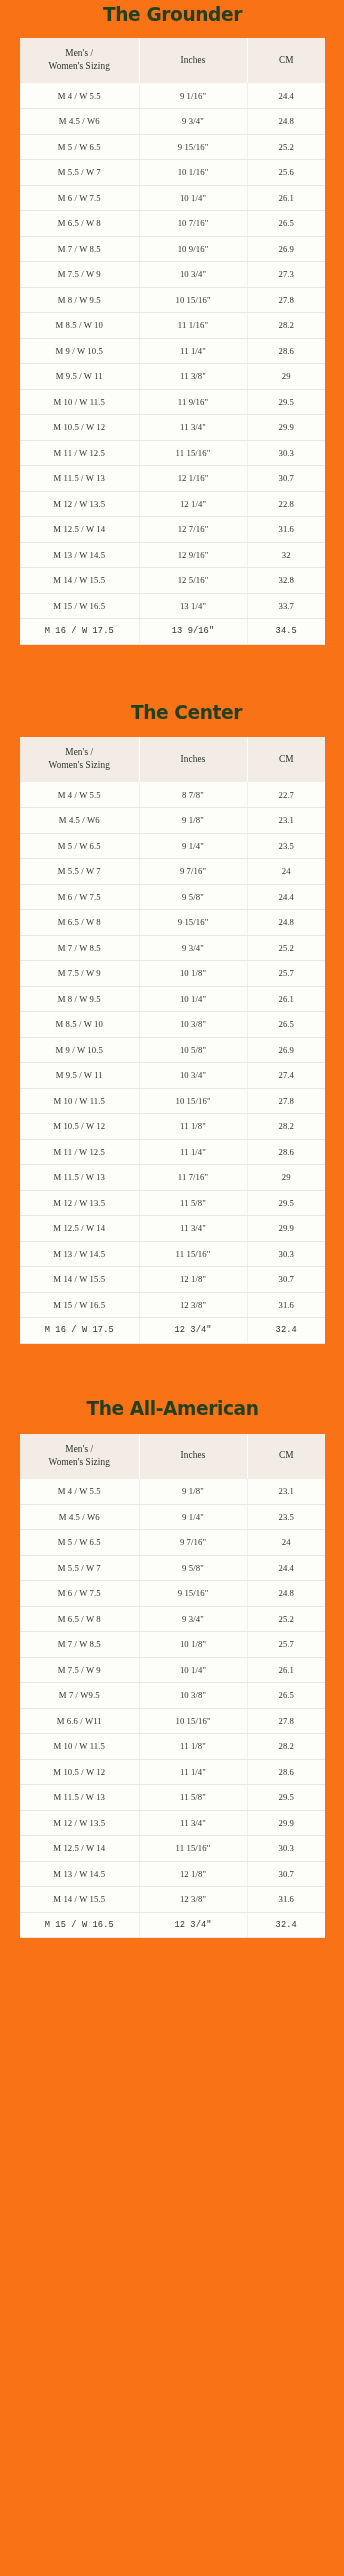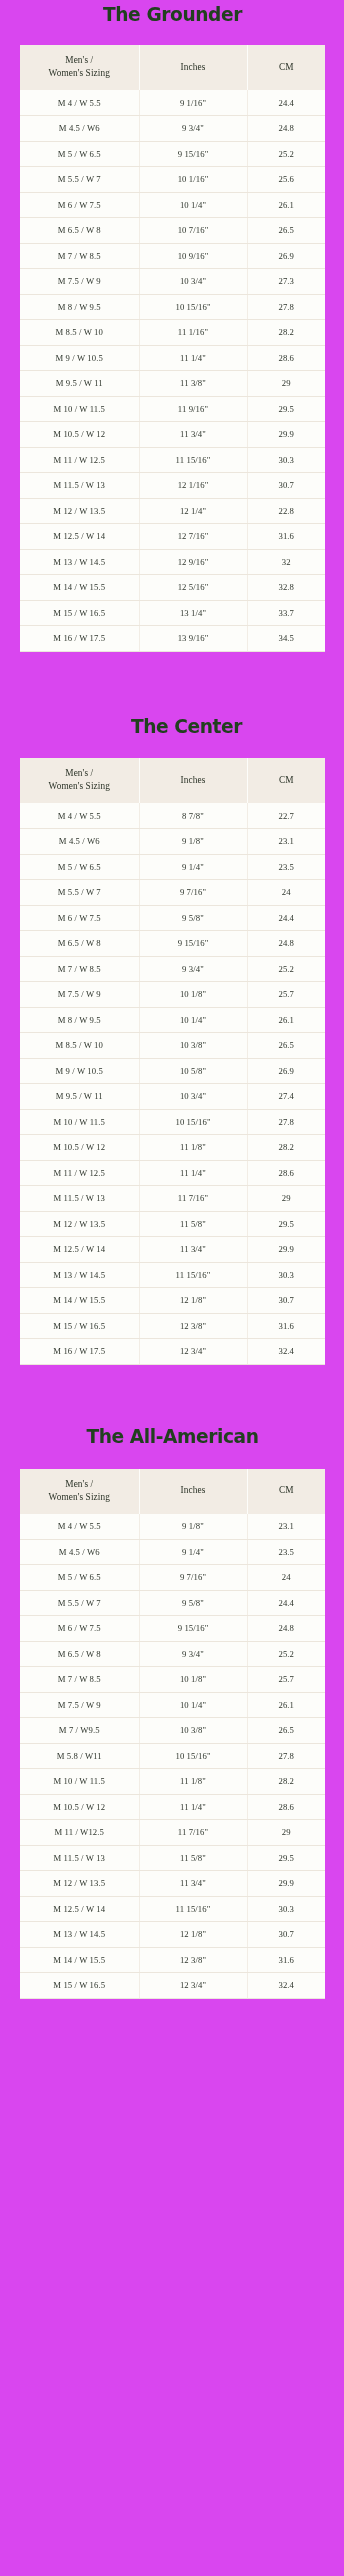--- a/index.html
+++ b/index.html
@@ -8,42 +8,42 @@
     background: #fdfdfa;
   }
   body {
     font-family: "Liberation Serif", "DejaVu Serif", serif;
     color: #2b3327;
     -webkit-font-smoothing: antialiased;
   }
   .page {
     width: 345px;
     min-height: 2576px;
-    background: #d946ef;
+    background: #f97316;
     padding: 0;
   }
   .section {
     width: 345px;
   }
   .section-title {
     font-family: "DejaVu Sans", "Liberation Sans", sans-serif;
     font-weight: bold;
     font-size: 18.6px;
     letter-spacing: -0.4px;
     color: #21401f;
     text-align: center;
   }
   #section-0 .section-title { padding-top: 4.1px; padding-bottom: 13px; }
   #section-1 .section-title { padding-top: 57px; padding-bottom: 14.5px; padding-left: 28px; }
   #section-2 .section-title { padding-top: 54px; padding-bottom: 15px; }
 
   table.size-table {
     border-collapse: collapse;
     width: 304px;
-    margin: 7px auto;
+    margin: 0 auto;
     table-layout: fixed;
     background: #fdfdfa;
   }
   table.size-table col.c0 { width: 119px; }
   table.size-table col.c1 { width: 108px; }
   table.size-table col.c2 { width: 78px; }
 
   table.size-table thead th {
     background: #f2ece4;
     font-family: "Liberation Serif", "DejaVu Serif", serif;
@@ -65,21 +65,21 @@
     text-align: center;
     vertical-align: middle;
     height: 25.5px;
     padding: 1.4px 2.1px;
     border-bottom: 0.7px solid #ece6dc;
     border-right: 1.4px solid #f2ede5;
     letter-spacing: 0.1px;
     white-space: nowrap;
   }
   table.size-table tbody td:last-child { border-right: none; }
-  table.size-table tbody tr:last-child td { border-bottom: 0.7px solid #ece6dc; }
+  table.size-table tbody tr:last-child td { border-bottom: 0.7px solid #ece6dc; font-family: Liberation Mono, monospace; }
   .spacer-bottom { height: 51px; }
 </style>
 </head>
 <body>
 
 <div class="page">
 
   <div class="section" id="section-0">
     <h2 class="section-title">The Grounder</h2>
     <table class="size-table">
@@ -404,40 +404,35 @@
             <td>M 7.5 / W 9</td>
             <td>10 1/4"</td>
             <td>26.1</td>
           </tr>
           <tr>
             <td>M 7 / W9.5</td>
             <td>10 3/8"</td>
             <td>26.5</td>
           </tr>
           <tr>
-            <td>M 5.8 / W11</td>
+            <td>M 6.6 / W11</td>
             <td>10 15/16"</td>
             <td>27.8</td>
           </tr>
           <tr>
             <td>M 10 / W 11.5</td>
             <td>11 1/8"</td>
             <td>28.2</td>
           </tr>
           <tr>
             <td>M 10.5 / W 12</td>
             <td>11 1/4"</td>
             <td>28.6</td>
           </tr>
           <tr>
-            <td>M 11 / W12.5</td>
-            <td>11 7/16"</td>
-            <td>29</td>
-          </tr>
-          <tr>
             <td>M 11.5 / W 13</td>
             <td>11 5/8"</td>
             <td>29.5</td>
           </tr>
           <tr>
             <td>M 12 / W 13.5</td>
             <td>11 3/4"</td>
             <td>29.9</td>
           </tr>
           <tr>

